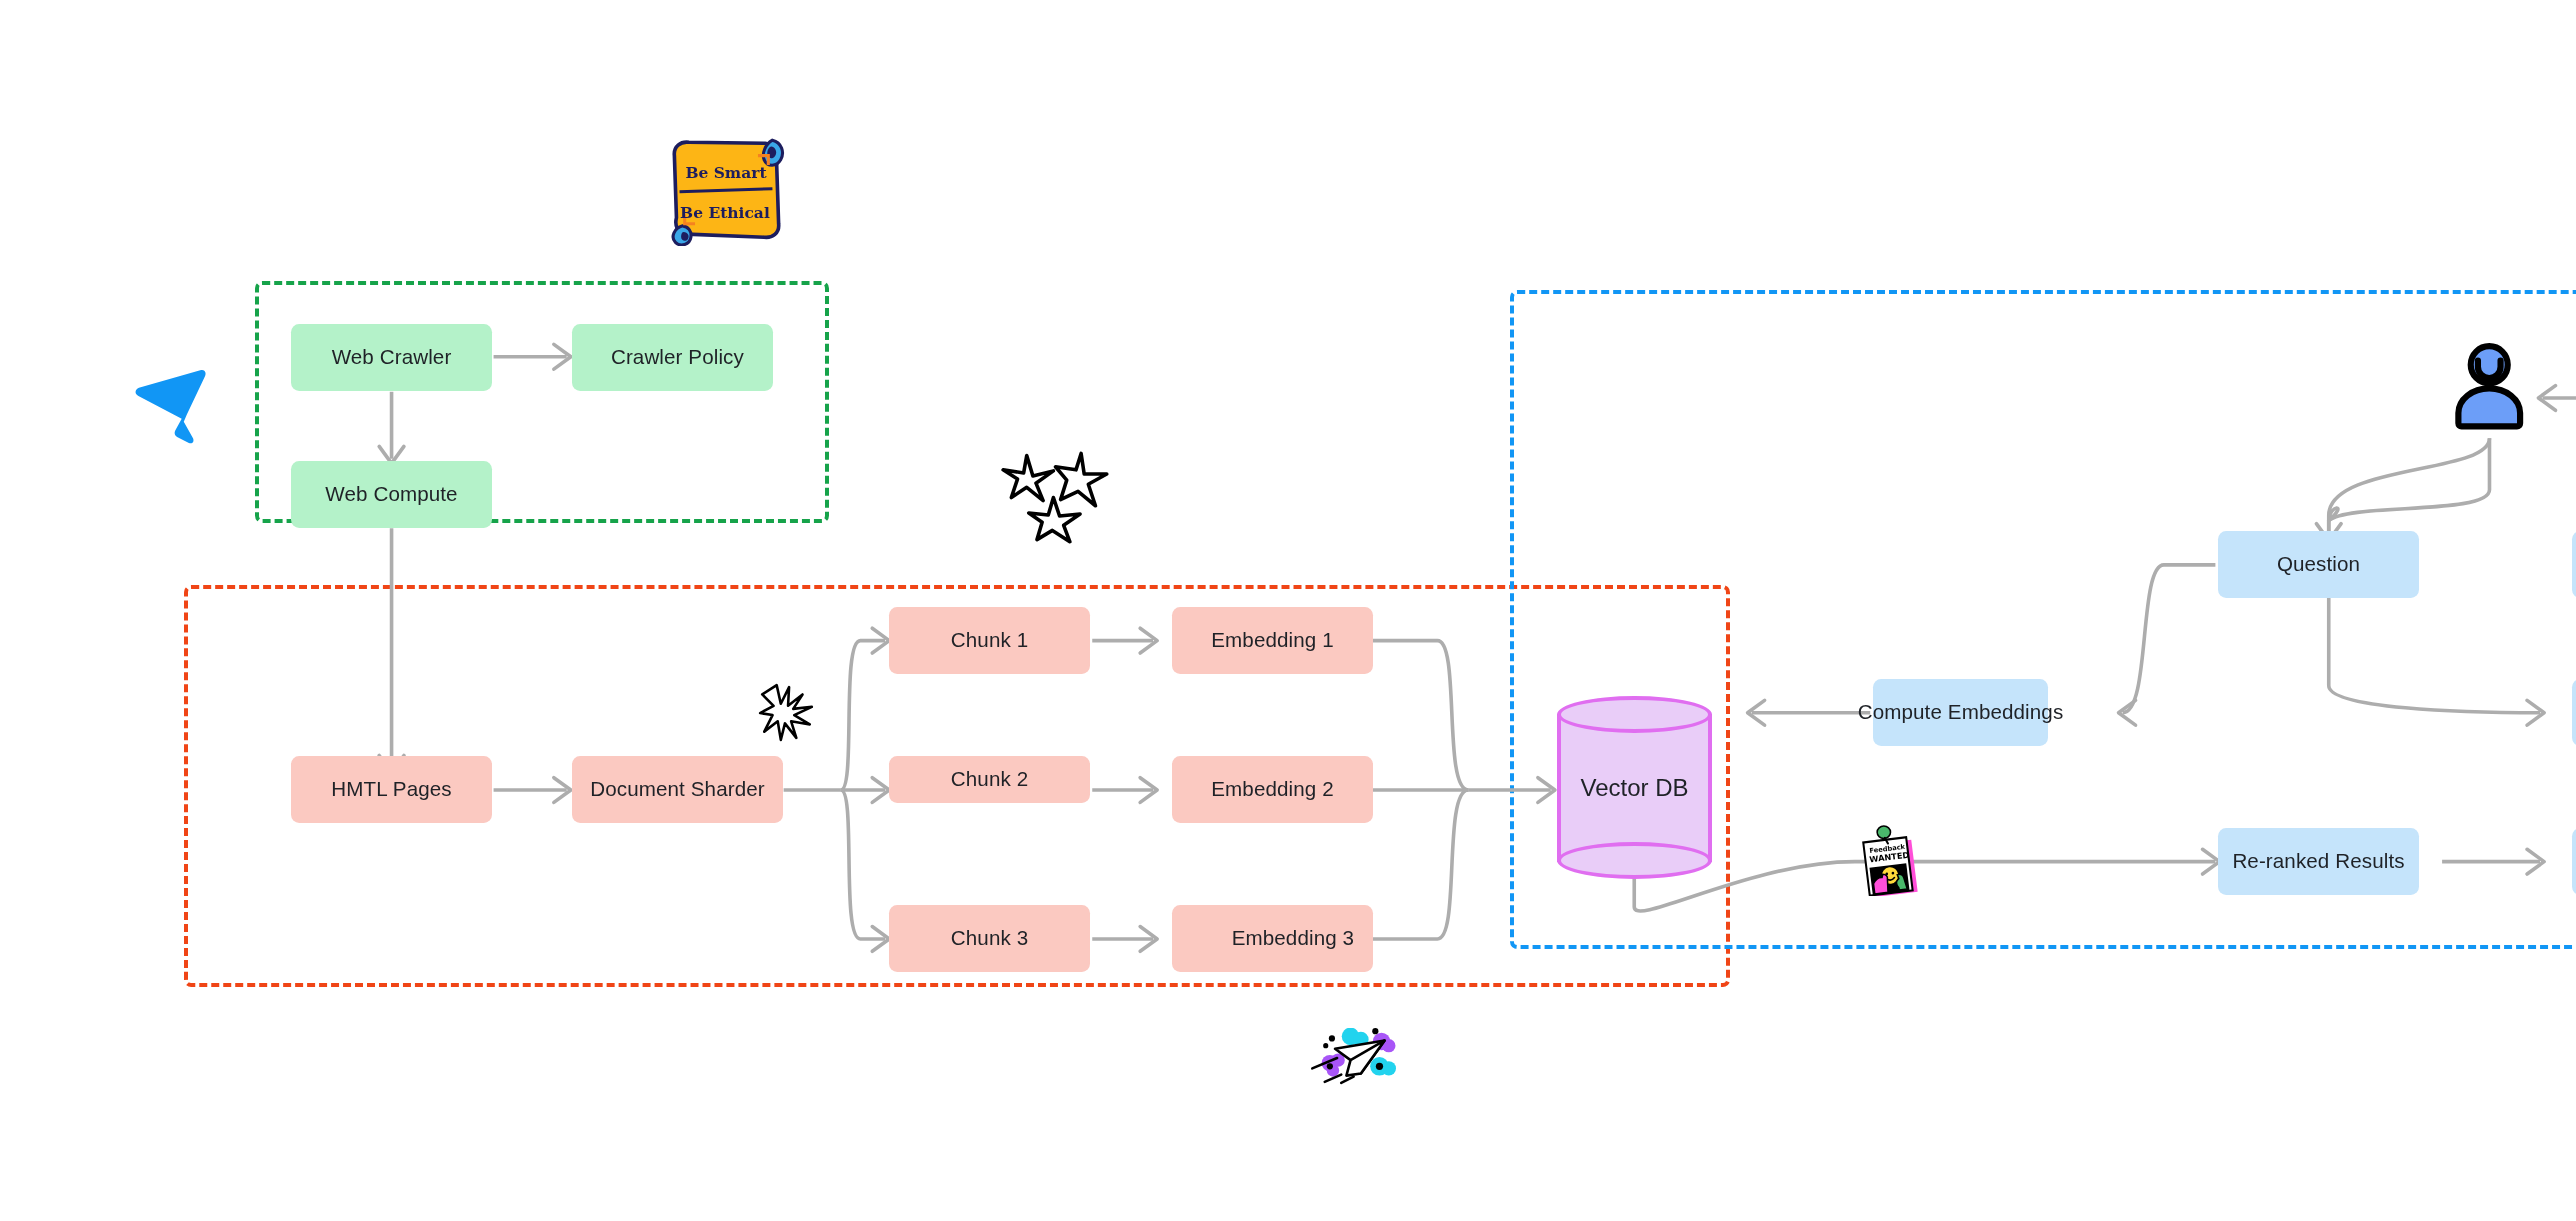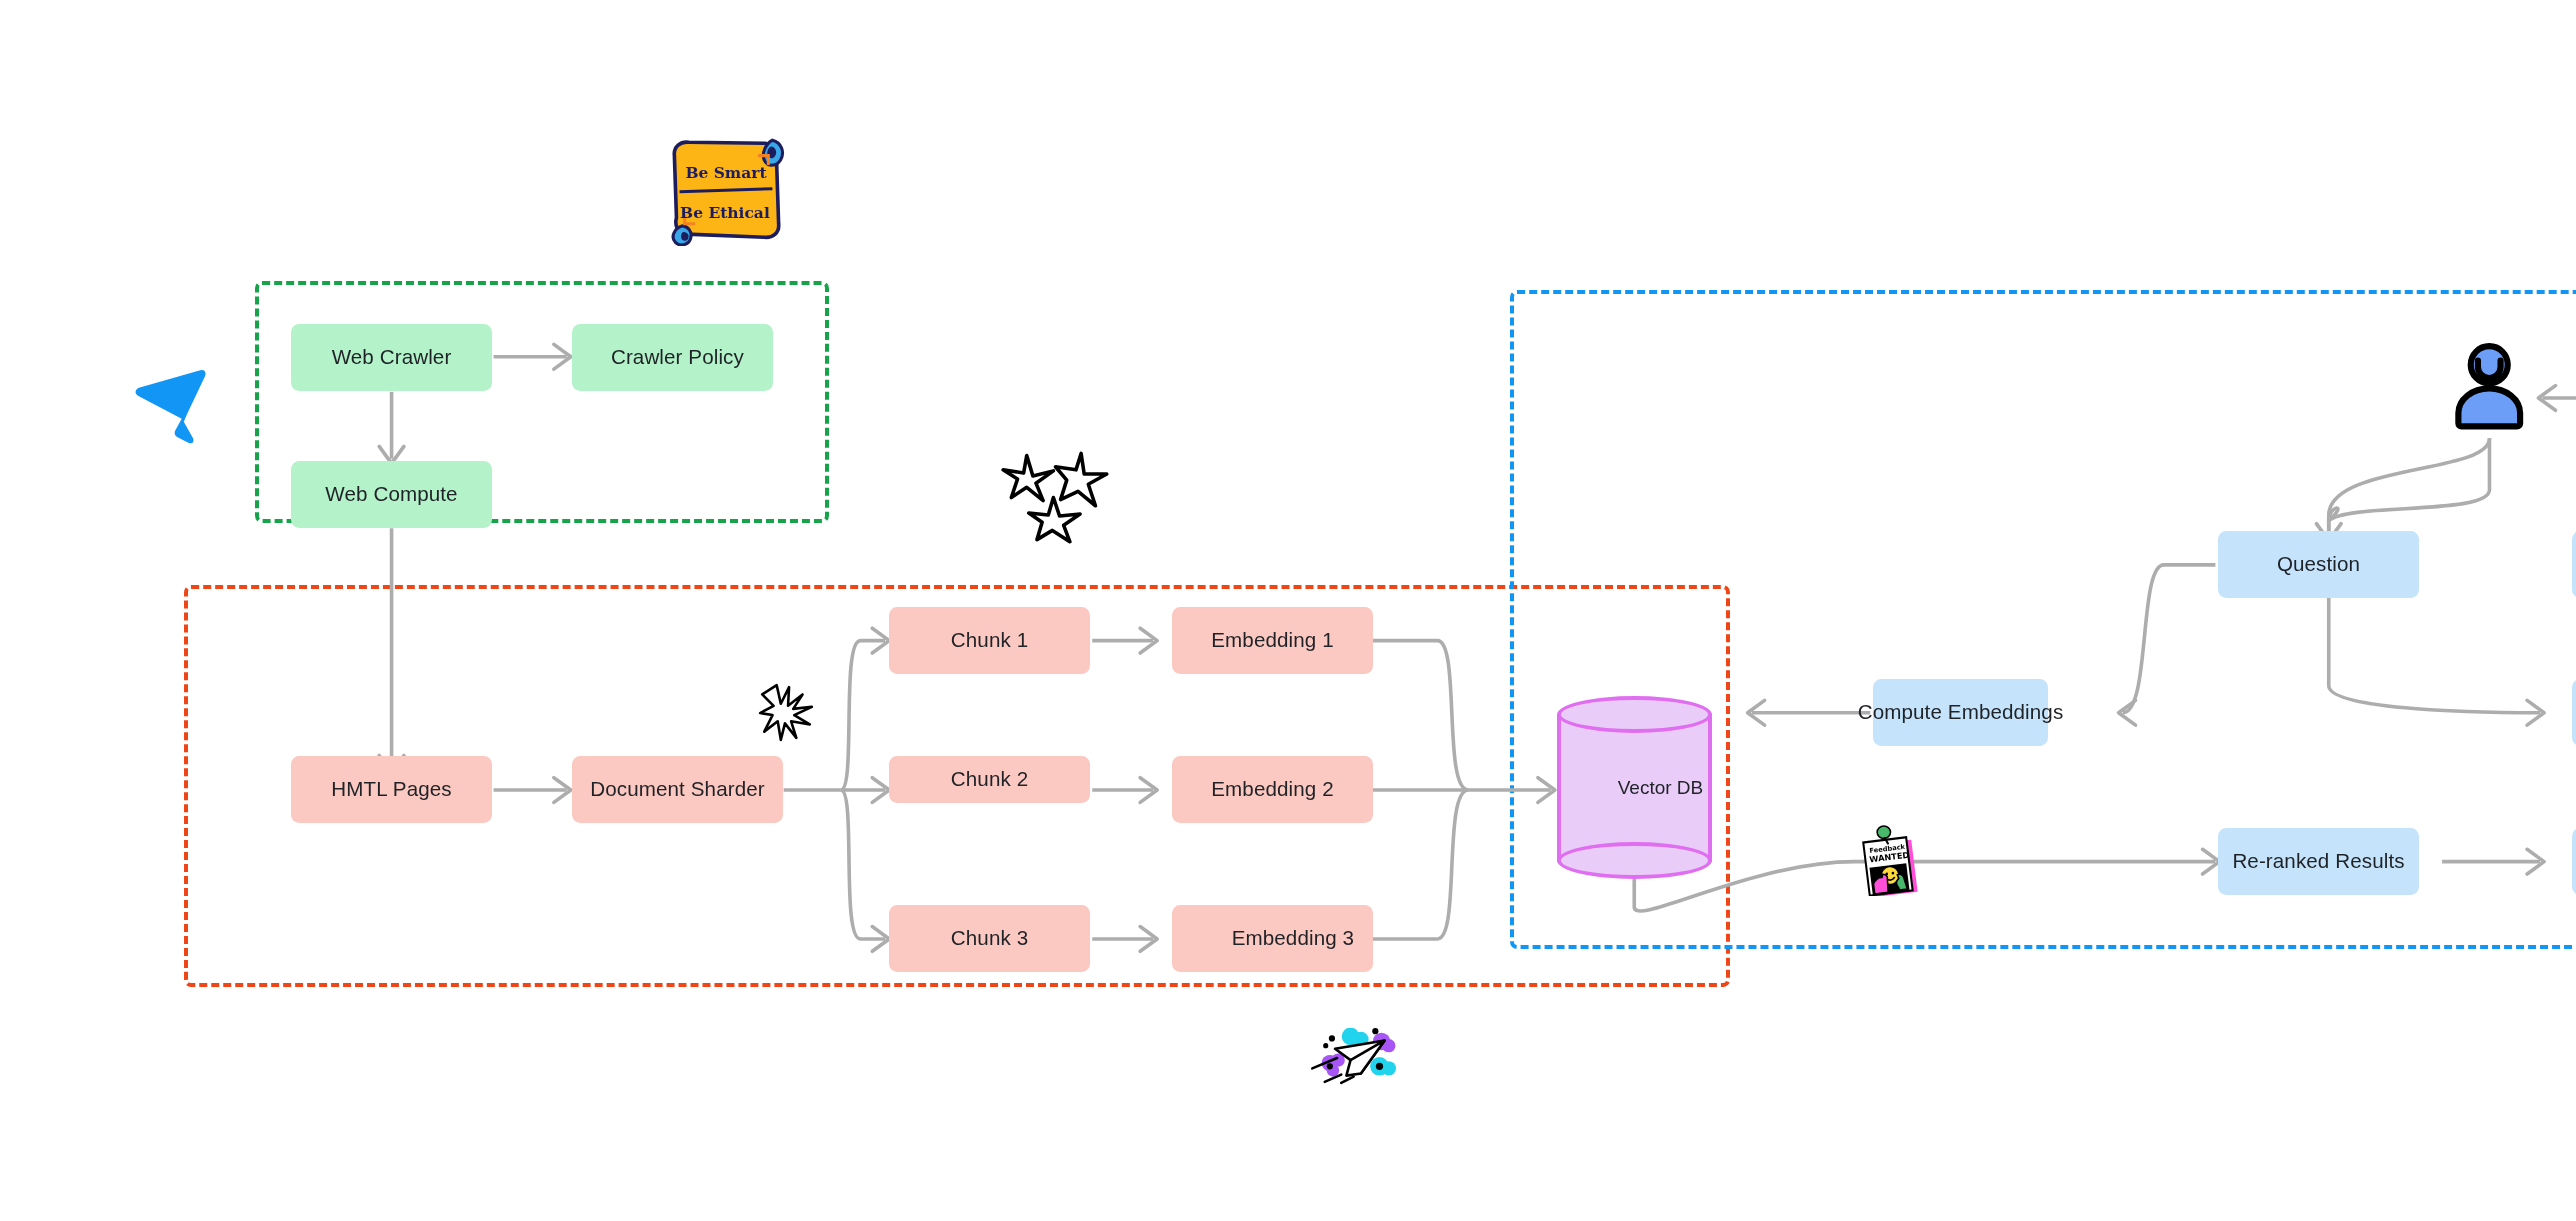--- a/index.html
+++ b/index.html
@@ -77,21 +77,21 @@
     width:100%; height:37px;
     border-radius:50%;
     background:#e9cdf8;
     border:4.6px solid #e06ef0;
     box-sizing:border-box;
   }
   #vector-db .cyl-label{
     position:absolute;
     left:0; top:0; width:100%; height:100%;
     display:flex; align-items:center; justify-content:center;
-    font-size:19px; color:#1f2227; z-index:4;margin-left:26px;
+    font-size:24px; color:#1f2227; z-index:4;
   }
 
   
   #wires{
     position:absolute; left:0; top:0;
     width:2947px; height:1222px;
     pointer-events:none;
   }
   .wire{ fill:none; stroke:#adadad; stroke-width:7; }
   .wire-head{ fill:none; stroke:#adadad; stroke-width:7; stroke-linecap:round; stroke-linejoin:round; }

